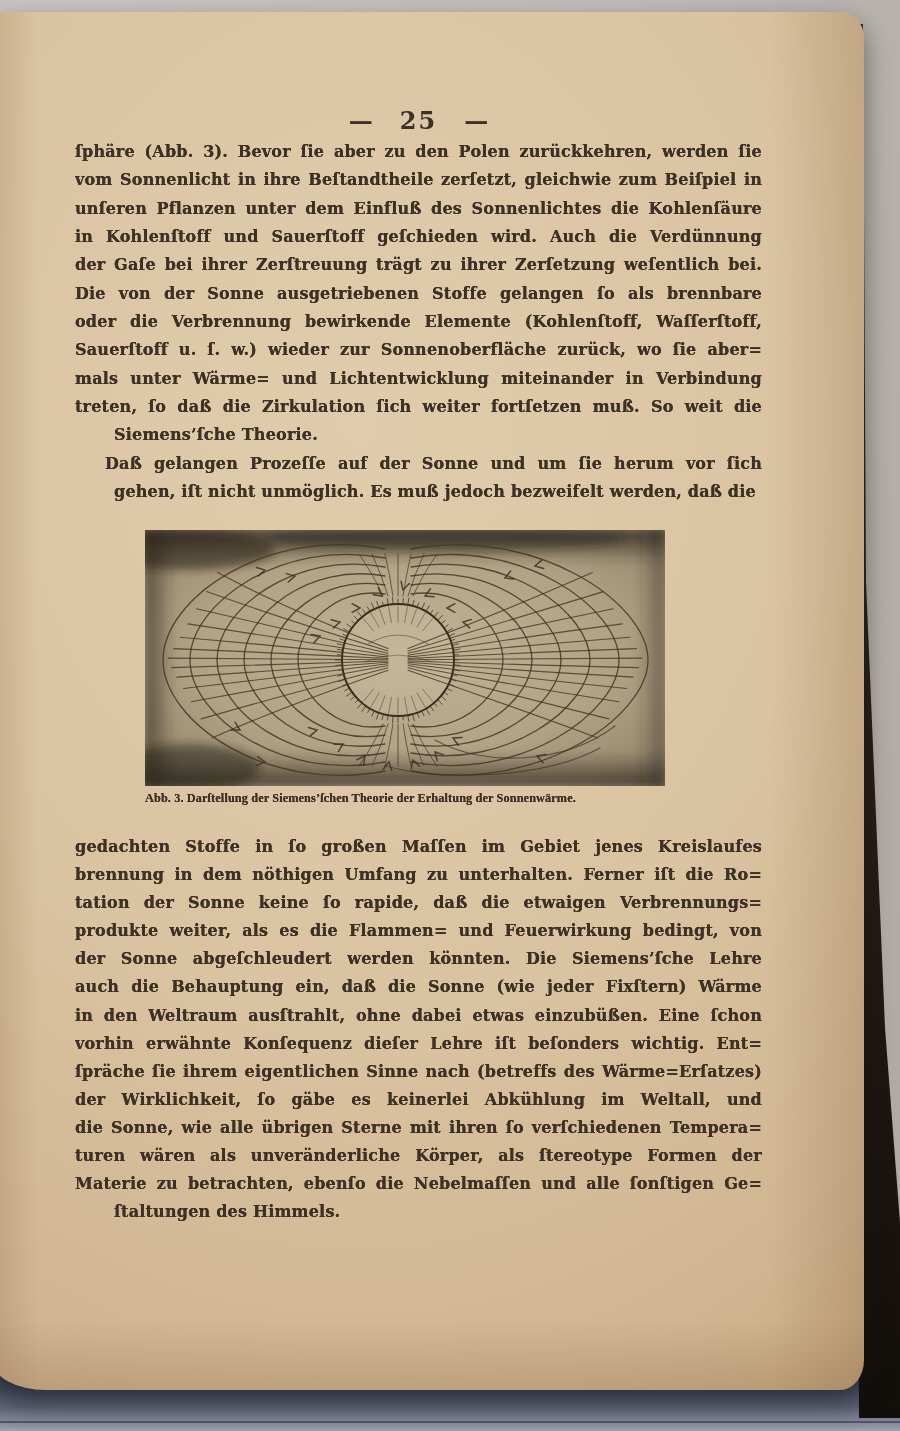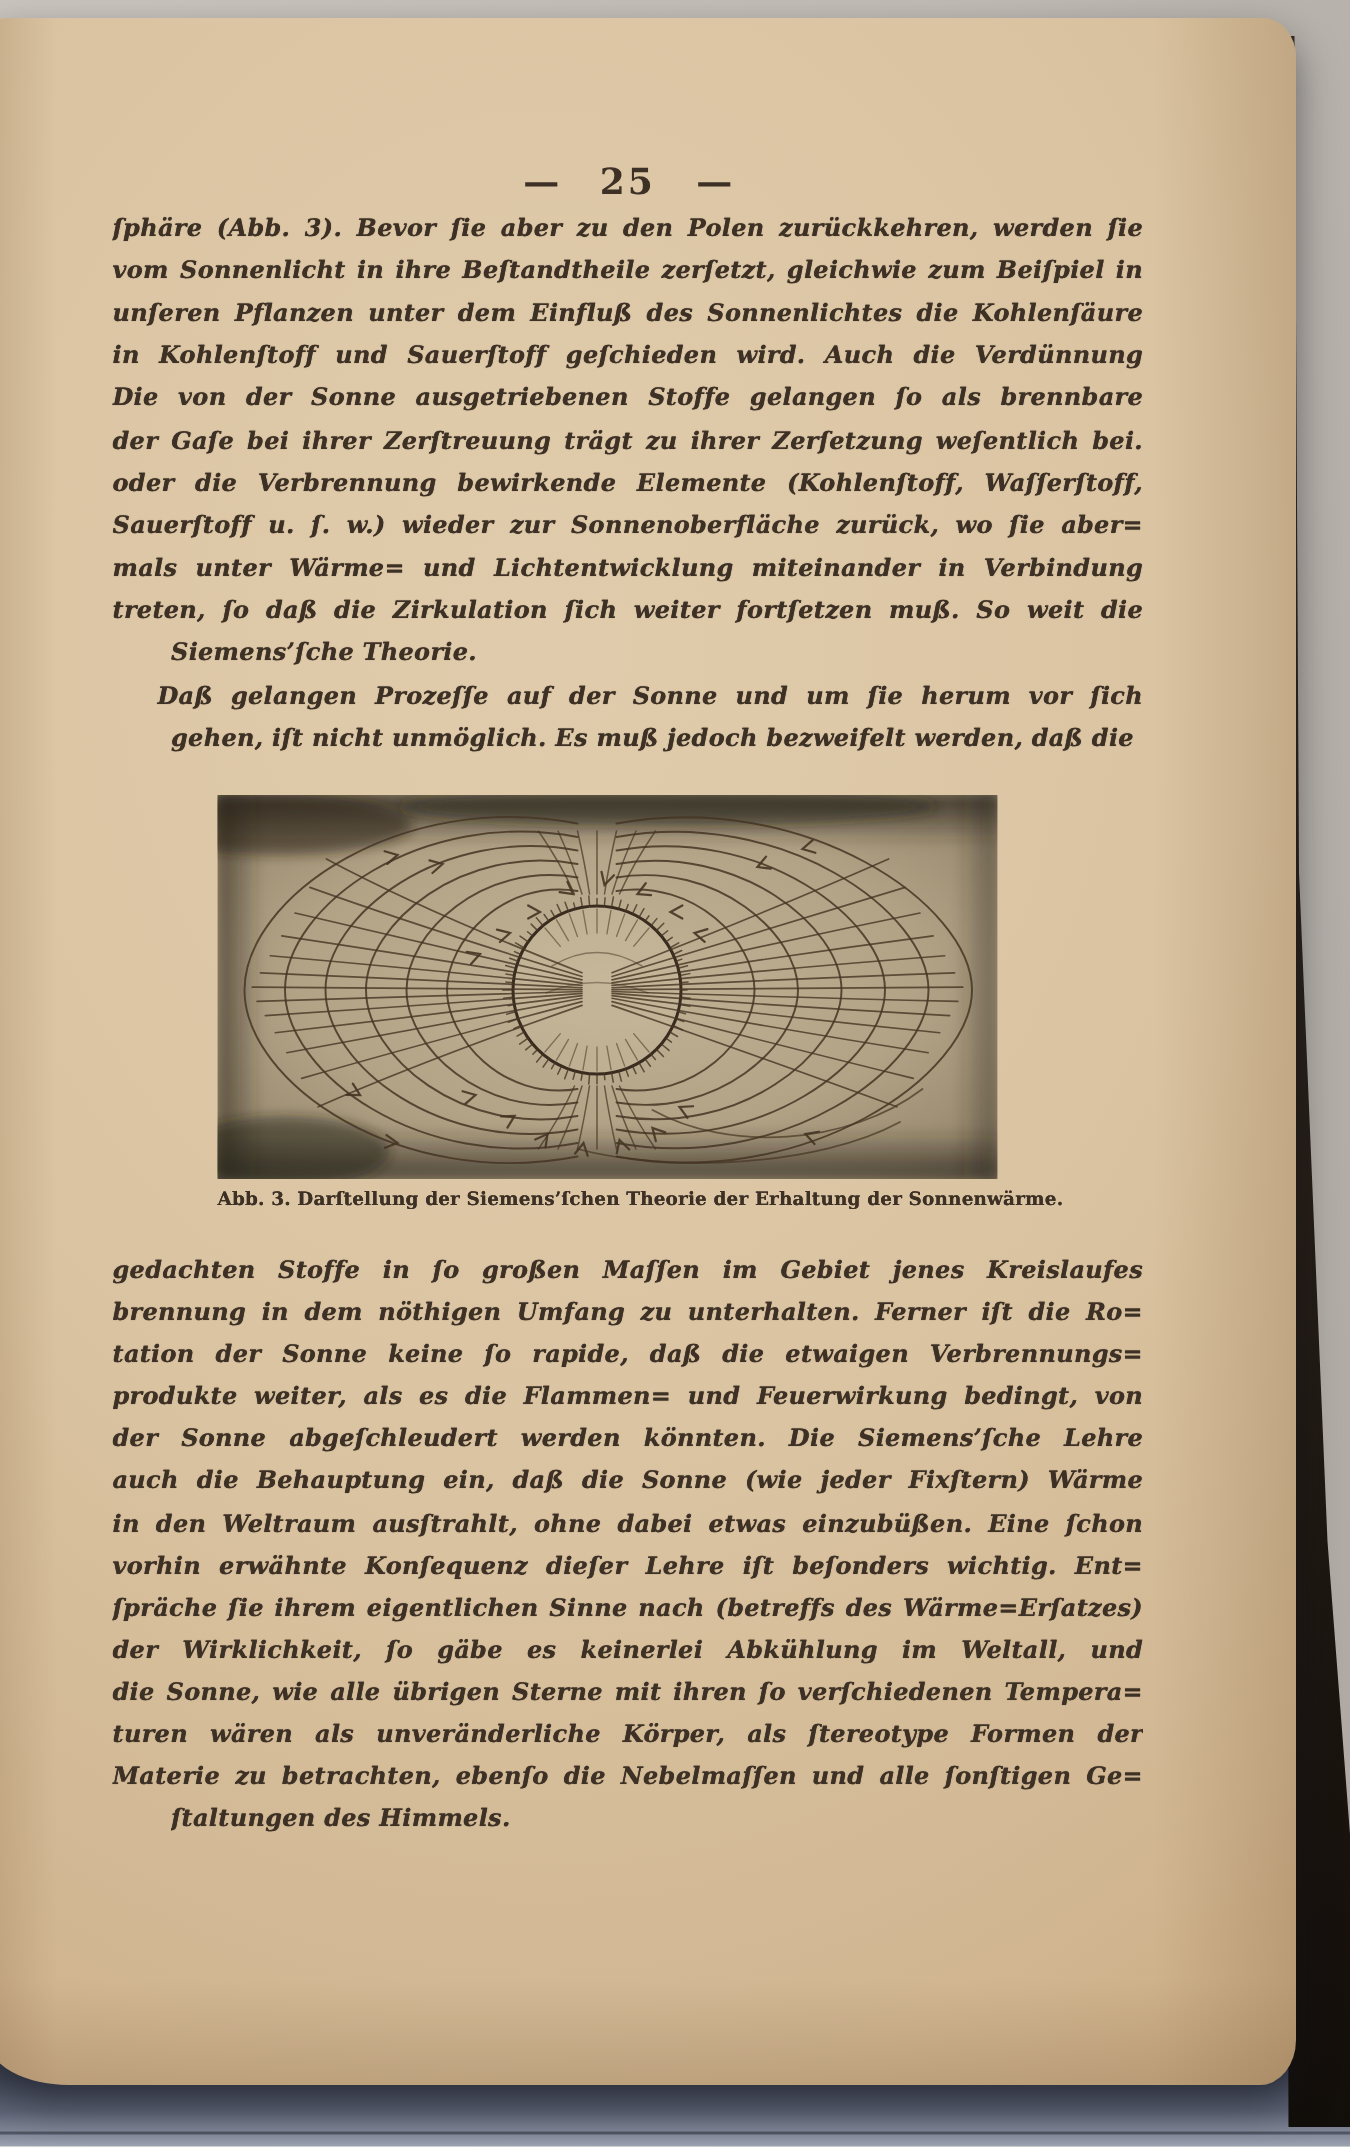--- a/index.html
+++ b/index.html
@@ -27,53 +27,53 @@
       linear-gradient(0deg,rgba(120,90,58,.22) 0px,rgba(120,90,58,0) 70px),
       radial-gradient(120% 95% at 42% 30%,var(--paper-light) 0%,#dac3a1 45%,#d0b590 75%,var(--paper-dark) 100%);
     box-shadow:0 12px 26px rgba(18,20,28,.5);}
 
   .header{position:absolute;left:83px;top:94px;width:687px;text-align:center;
     font-size:24px;font-weight:bold;color:var(--ink);}
   .header span{display:inline-block;}
   .header .num{margin:0 27px;letter-spacing:2px;}
 
   .textblock{position:absolute;left:83px;width:687px;color:var(--ink);
-    font-size:16px;font-weight:bold;letter-spacing:.2px;text-shadow:0 0 .5px currentColor;font-style:italic;}
+    font-size:16px;font-weight:bold;letter-spacing:.2px;text-shadow:0 0 .5px currentColor;}
   #upper{top:126px;}
   #lower{top:821px;}
   .line{height:28.35px;line-height:28.35px;text-align:justify;text-align-last:justify;overflow:hidden;}
   #lower .line{height:28.1px;line-height:28.1px;}
   .line.last{text-align-last:left;margin-left:39px;}
   .line.indent{padding-left:30px;}
 
   .figure{position:absolute;left:153px;top:518px;width:520px;height:256px;}
   .figure svg{display:block;width:520px;height:256px;}
   .caption{position:absolute;left:153px;top:779px;width:560px;font-size:12.3px;font-weight:bold;
-    color:var(--ink);white-space:nowrap;letter-spacing:.1px;text-shadow:0 0 .4px currentColor;}
+    color:var(--ink);white-space:nowrap;letter-spacing:.1px;text-shadow:0 0 .4px currentColor;font-family:Liberation Serif, serif;}
 </style>
 </head>
 <body>
 
 <div class="desk"></div>
 <div class="desk-line"></div>
 <div class="cover"></div>
 
 <div class="page">
 
   <div class="header">
     <span>—</span><span class="num">25</span><span>—</span>
   </div>
 
   <div class="textblock" id="upper">
       <div class="line">ſphäre (Abb. 3).  Bevor ſie aber zu den Polen zurückkehren, werden ſie</div>
       <div class="line">vom Sonnenlicht in ihre Beſtandtheile zerſetzt, gleichwie zum Beiſpiel in</div>
       <div class="line">unſeren Pflanzen unter dem Einfluß des Sonnenlichtes die Kohlenſäure</div>
       <div class="line">in Kohlenſtoff und Sauerſtoff geſchieden wird.  Auch die Verdünnung</div>
+      <div class="line">der Gaſe bei ihrer Zerſtreuung trägt zu ihrer Zerſetzung weſentlich bei.</div>
       <div class="line">Die von der Sonne ausgetriebenen Stoffe gelangen ſo als brennbare</div>
-      <div class="line">der Gaſe bei ihrer Zerſtreuung trägt zu ihrer Zerſetzung weſentlich bei.</div>
       <div class="line">oder die Verbrennung bewirkende Elemente (Kohlenſtoff, Waſſerſtoff,</div>
       <div class="line">Sauerſtoff u. ſ. w.) wieder zur Sonnenoberfläche zurück, wo ſie aber=</div>
       <div class="line">mals unter Wärme= und Lichtentwicklung miteinander in Verbindung</div>
       <div class="line">treten, ſo daß die Zirkulation ſich weiter fortſetzen muß.  So weit die</div>
       <div class="line last">Siemens’ſche Theorie.</div>
       <div class="line indent">Daß gelangen Prozeſſe auf der Sonne und um ſie herum vor ſich</div>
       <div class="line last">gehen, iſt nicht unmöglich.  Es muß jedoch bezweifelt werden, daß die</div>
     </div>
 
   <div class="figure">

